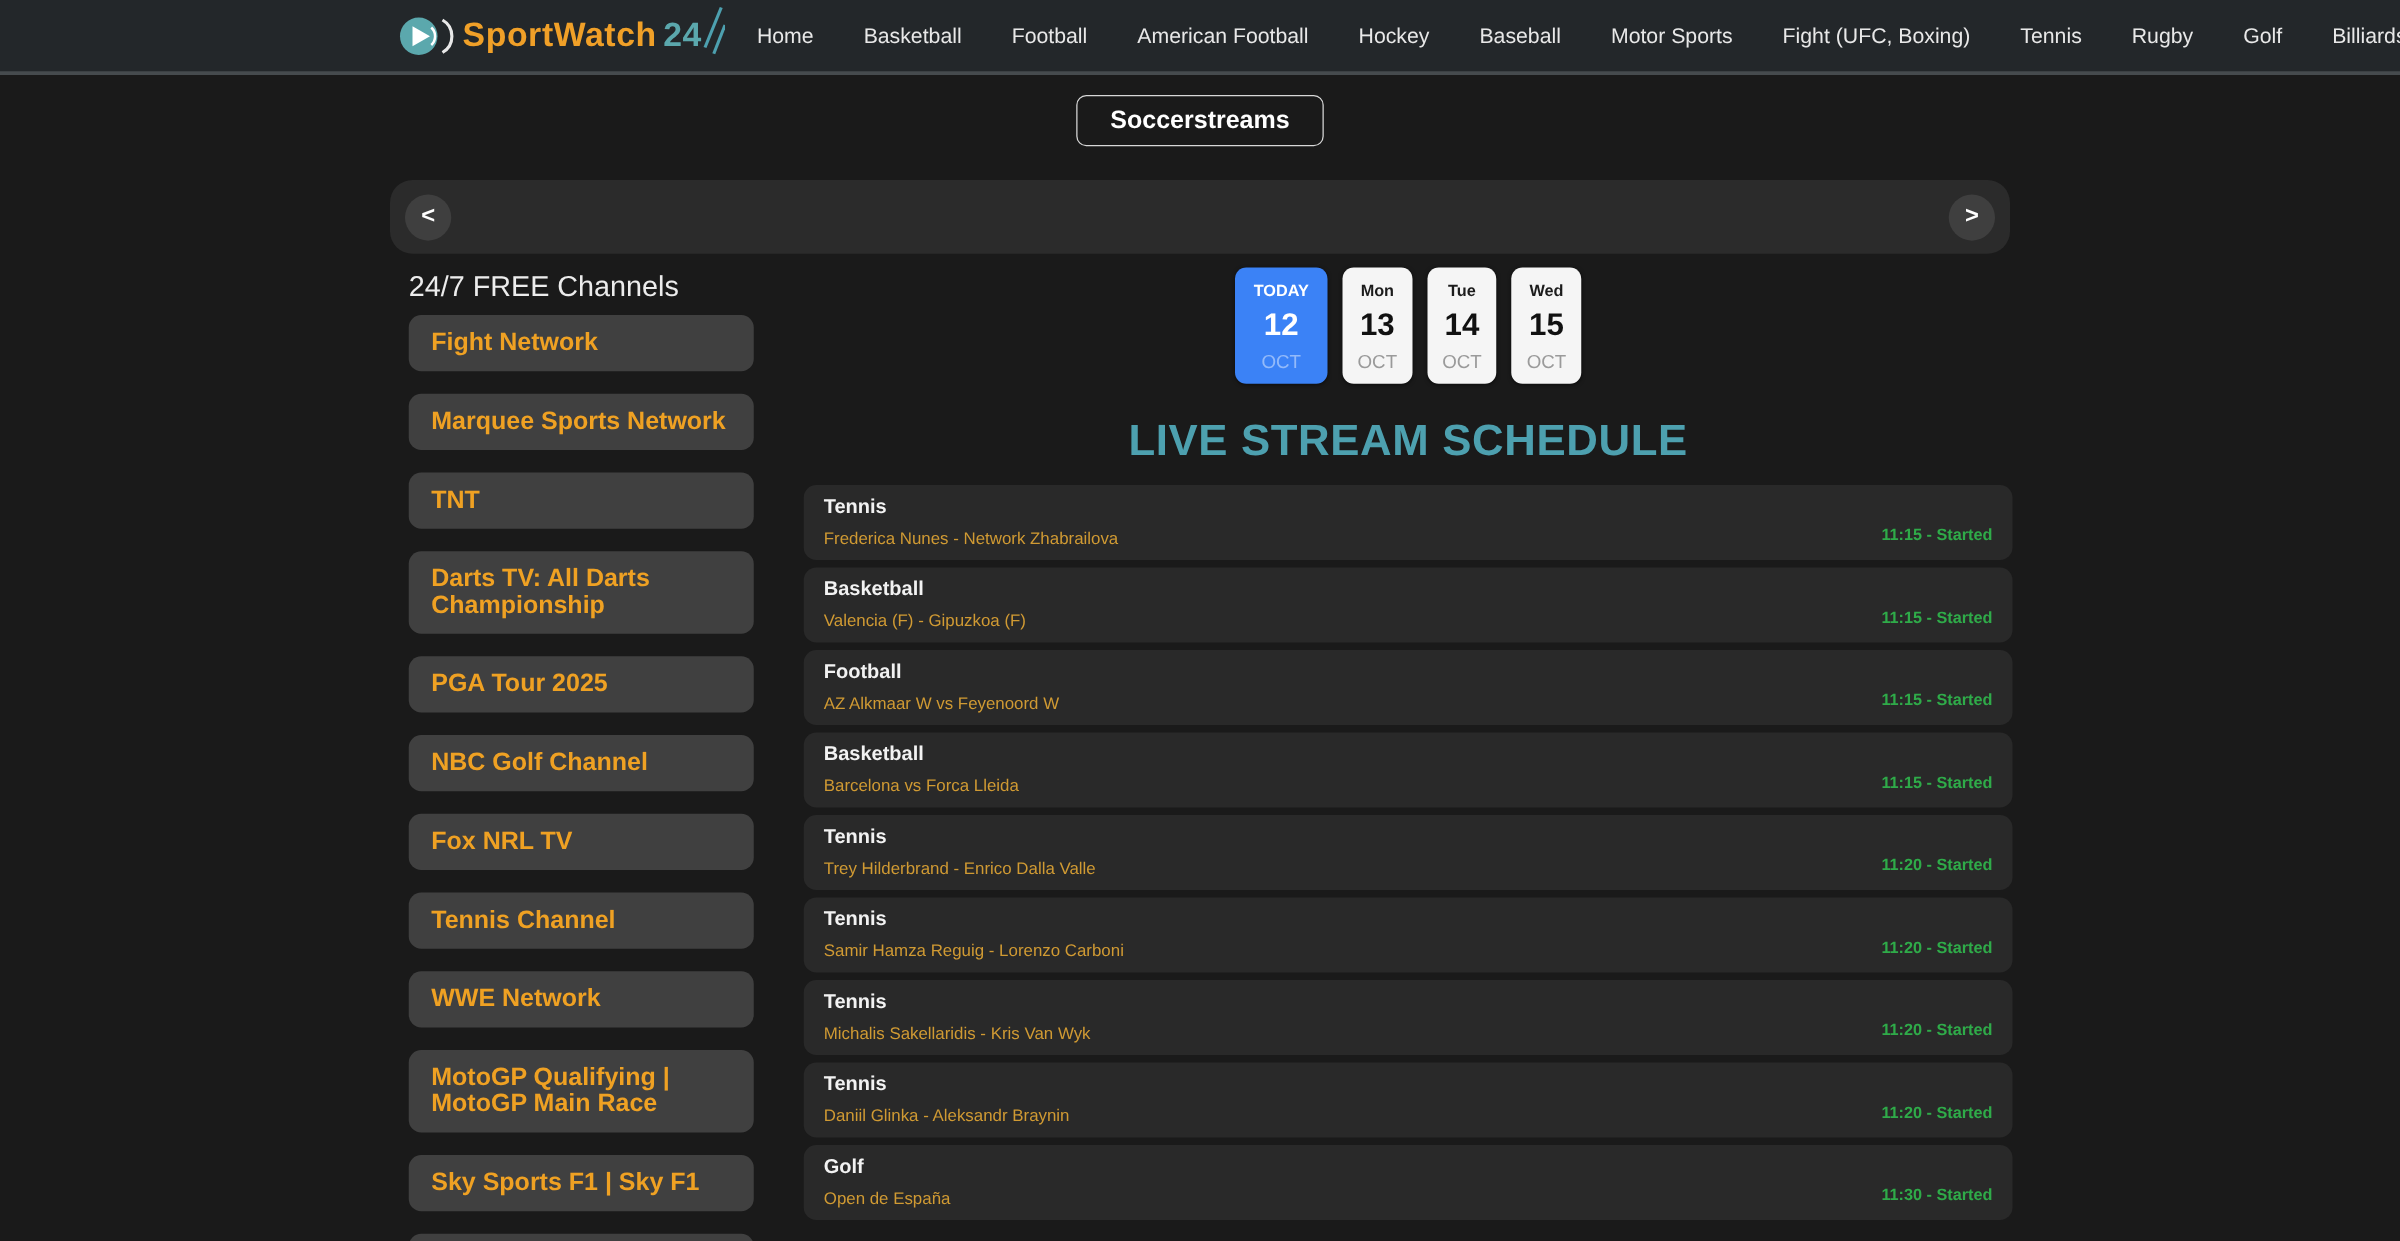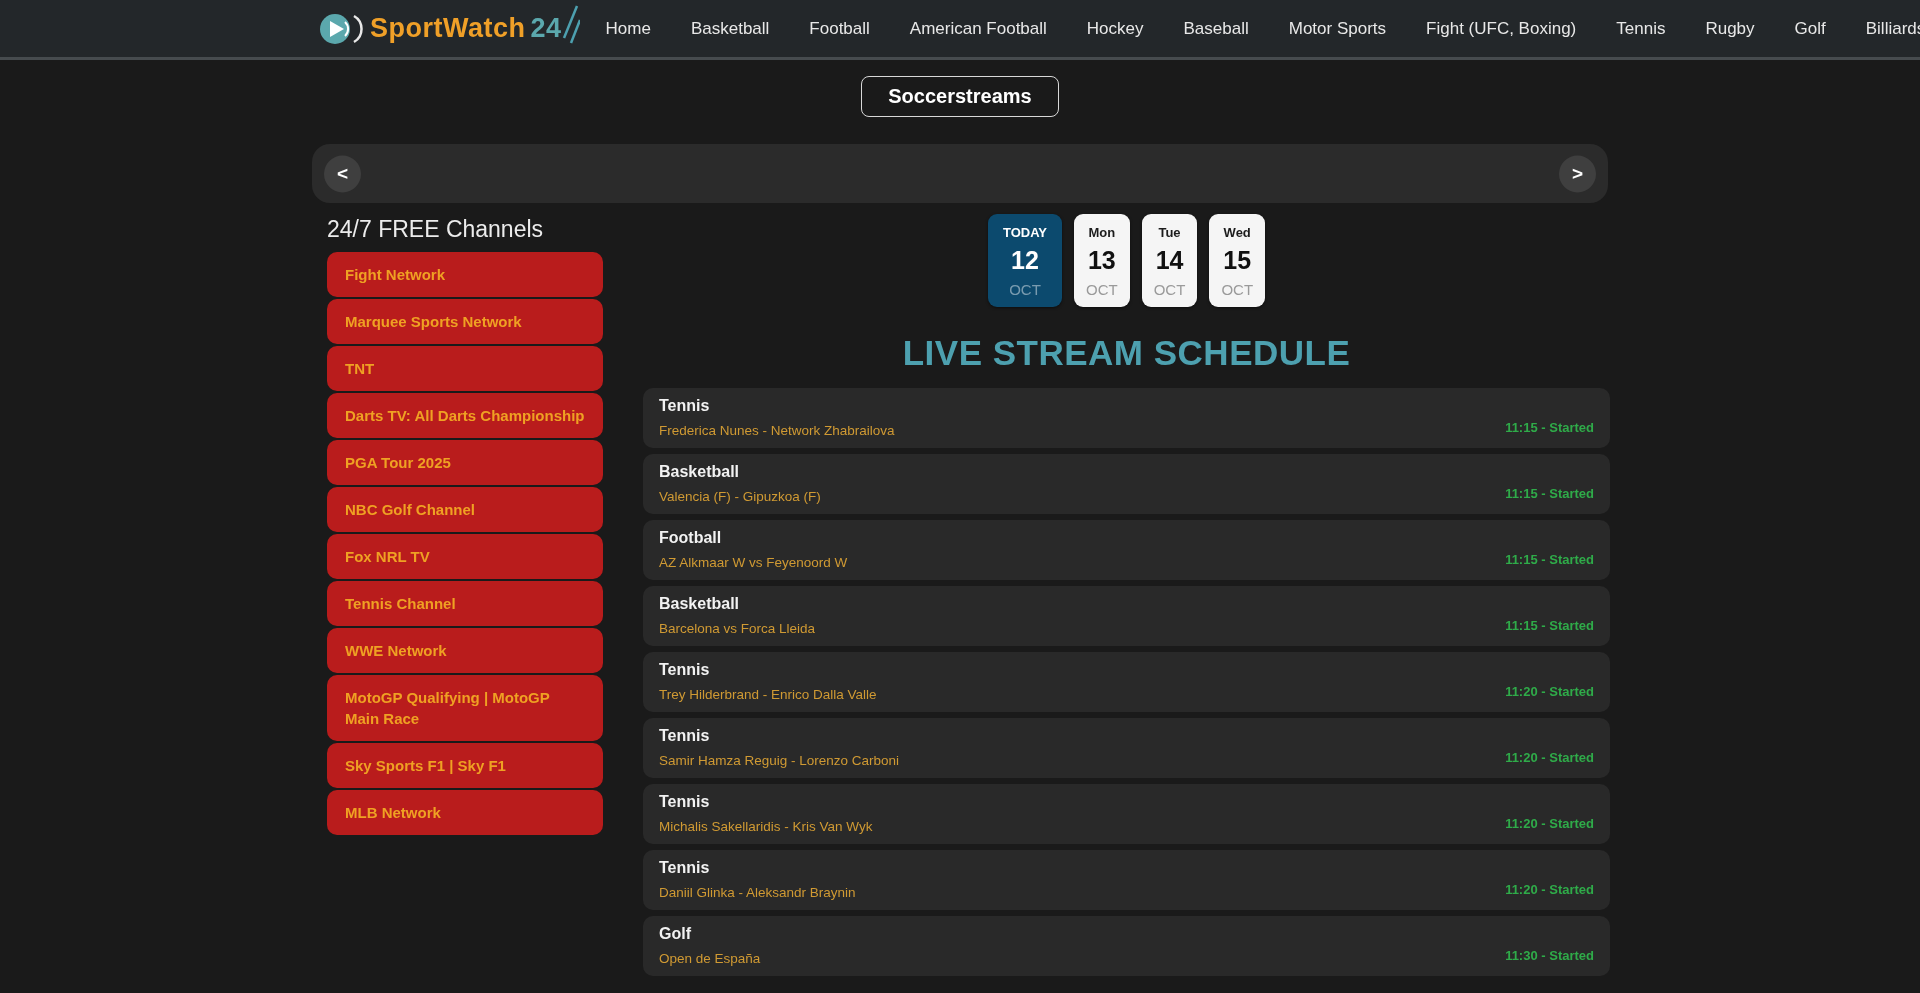--- a/index.html
+++ b/index.html
@@ -56,37 +56,37 @@
   .main { display:flex; padding-left:327px; padding-right:310px; gap:40px; }
   .left-col { width:276px; flex:none; }
   .right-col { flex:1; }
 
   
   .channels-title {
     color:#ececec; font-size:23px; font-weight:normal;
     text-align:left; margin-top:13px; margin-bottom:9px;
   }
   .channel-btn {
-    display:block; background:#b91c1c; border-radius:10px;
-    padding:12px 18px; margin-bottom:2px;
-    color:#efa123; font-weight:bold; font-size:15px; line-height:21px;
+    display:block; background:#404040; border-radius:10px;
+    padding:12px 18px; margin-bottom:18px;
+    color:#efa123; font-weight:bold; font-size:20px; line-height:21px;
     text-decoration:none; cursor:pointer;
   }
 
   
   .date-row { display:flex; justify-content:center; gap:12px; margin-top:11px; }
   .date-box {
     background:#f5f5f5; border-radius:9px; cursor:pointer;
     padding:11px 12px 9px; text-align:center; min-width:48px;
     box-shadow:0 1px 3px rgba(0,0,0,0.5);
   }
   .date-day { font-size:13px; font-weight:bold; color:#1c1c1c; }
   .date-num { font-size:25px; font-weight:bold; color:#111; margin-top:6px; }
   .date-month { font-size:15px; color:#9a9a9a; margin-top:6px; }
-  .date-box.active { background:#0c4a6e; padding:11px 15px 9px; }
+  .date-box.active { background:#3b82f6; padding:11px 15px 9px; }
   .date-box.active .date-day { color:#fff; }
   .date-box.active .date-num { color:#fff; }
   .date-box.active .date-month { color:rgba(255,255,255,0.45); }
 
   
   .schedule-title {
     color:#4da0af; font-size:35px; font-weight:bold;
     text-align:center; margin-top:26px; margin-bottom:15px;
     letter-spacing:0.5px;
   }

